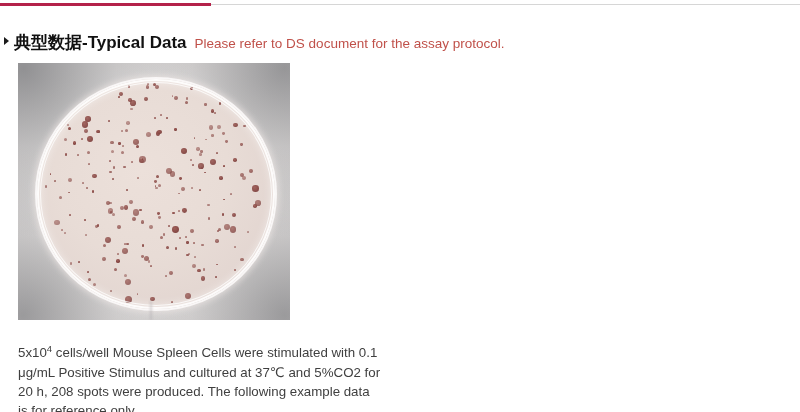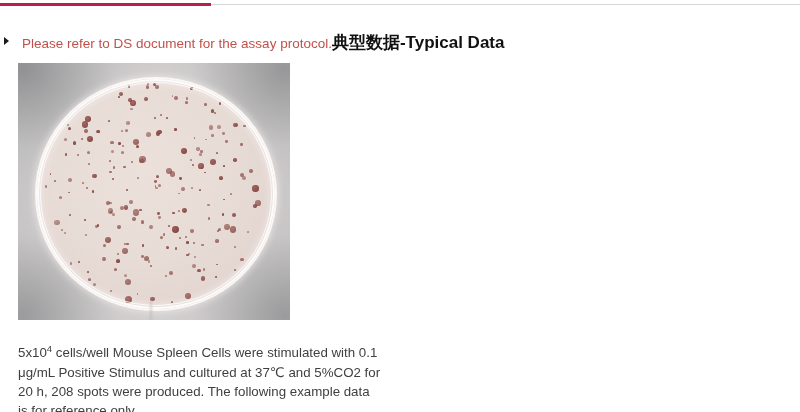--- a/index.html
+++ b/index.html
@@ -193,22 +193,22 @@
 
 <div id="top-rule-wrap">
   <div id="top-rule-gray"></div>
   <div id="top-rule-accent"></div>
 </div>
 
 <div id="heading-row">
   <span id="bullet-marker">
     <span class="tri"></span>
   </span>
+  <span id="section-title">典型数据-Typical Data</span>
   <span id="section-note">Please refer to DS document for the assay protocol.</span>
-  <span id="section-title">典型数据-Typical Data</span>
 </div>
 
 <div id="well-figure">
   <div id="well-photo"></div>
   <div id="well-outer-ring"></div>
   <div id="well-disc">
     <div id="spot-layer">
         <span class="spot" style="left: 173.84px; top: 55.01px; width: 2.72px; height: 2.72px; opacity: 0.63;"></span>
         <span class="spot" style="left: 131.76px; top: 192.03px; width: 4.17px; height: 4.17px; opacity: 0.74;"></span>
         <span class="spot" style="left: 164.17px; top: 88.02px; width: 1.99px; height: 1.99px; opacity: 0.66;"></span>

